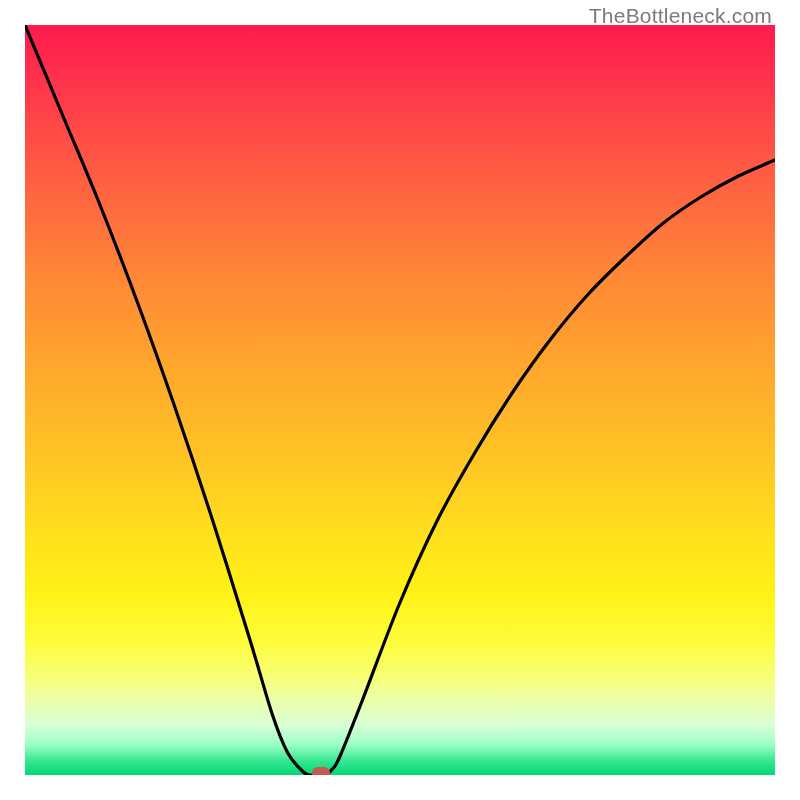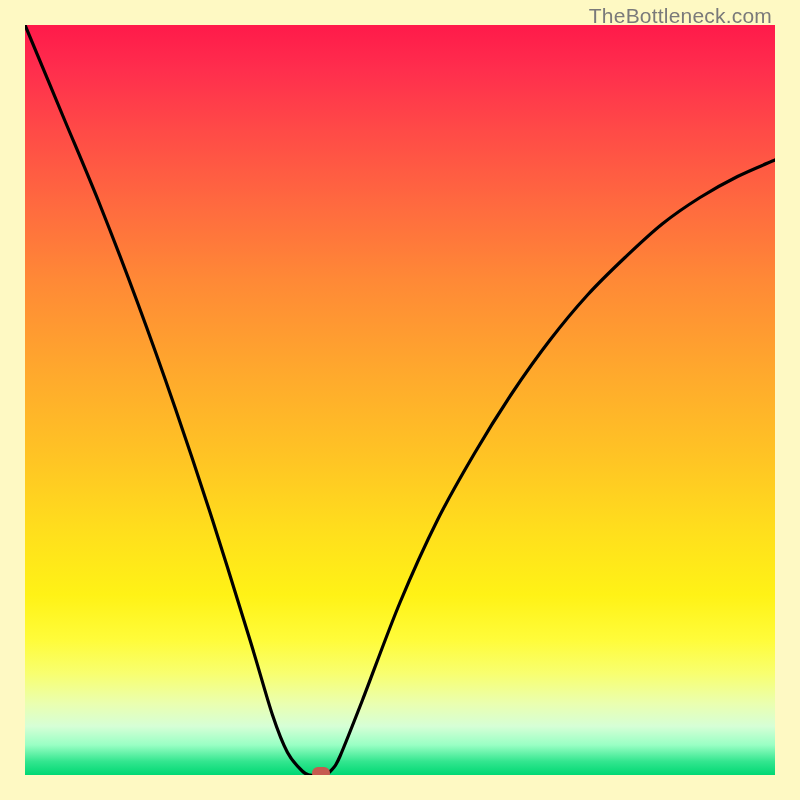--- a/index.html
+++ b/index.html
@@ -10,21 +10,21 @@
     background: #000;
     position: relative;
     font-family: Arial, sans-serif;
   }
   .container {
     position: absolute;
     left: 0;
     top: 0;
     width: 800px;
     height: 800px;
-    background: #fef9c3;
+    background: #ffffff;
   }
   .plot-area {
     position: absolute;
     left: 25px;
     top: 25px;
     width: 750px;
     height: 750px;
     overflow: hidden;
   }
   .gradient-bg {

